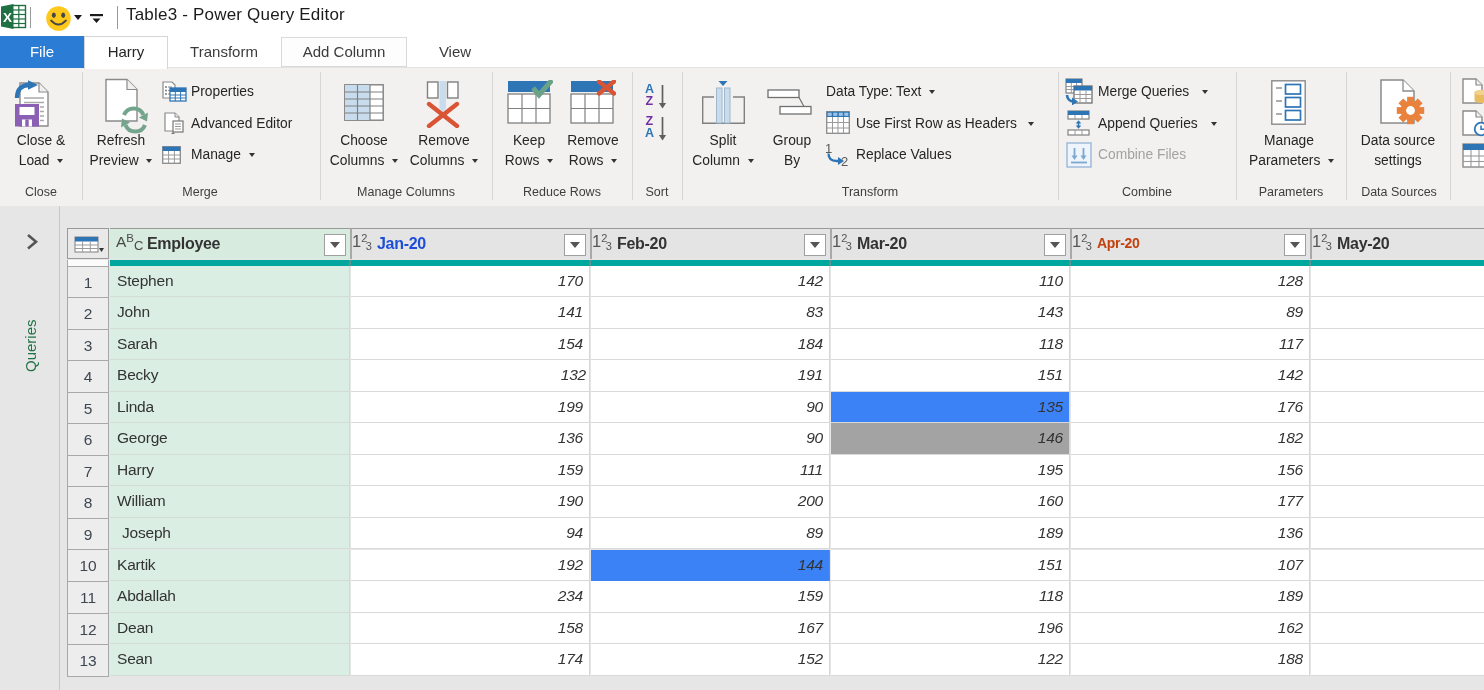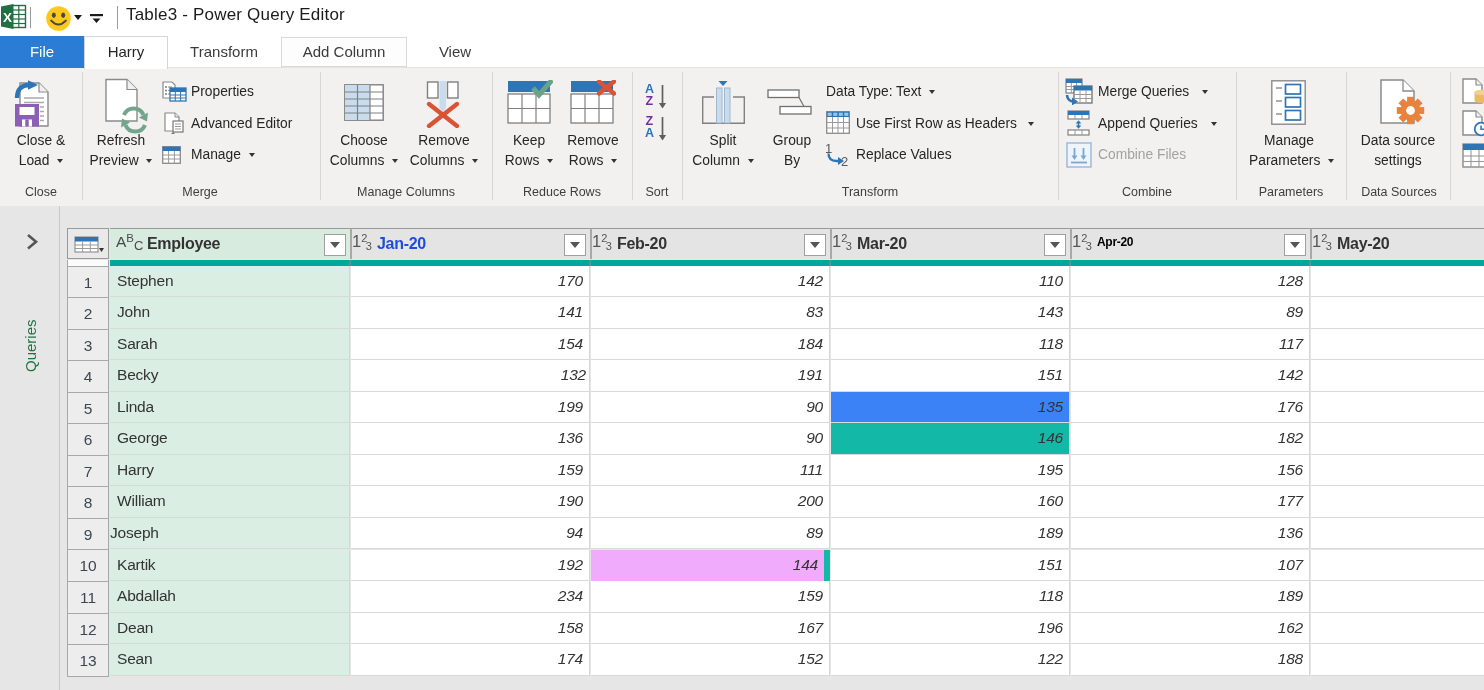--- a/index.html
+++ b/index.html
@@ -395,21 +395,21 @@
     <div class="ddh"></div>
   </div>
 <div class="hcell" style="left:830px;width:240px;border-left:2px solid #a9a9a9"></div>
 <div class="abs" style="left:832px;top:231.5px"><span style="font-size:16.5px;color:#565656">1<span style="font-size:11px;vertical-align:5px">2</span><span style="font-size:11px;vertical-align:-3px;margin-left:-1.5px">3</span></span></div>
 <div class="abs" style="left:857px;top:235px;font-weight:bold;font-size:16px;letter-spacing:-0.3px;color:#333">Mar-20</div>
 <div class="fbtn" style="left:1044px">
     <div class="ddh"></div>
   </div>
 <div class="hcell" style="left:1070px;width:240px;border-left:2px solid #a9a9a9"></div>
 <div class="abs" style="left:1072px;top:231.5px"><span style="font-size:16.5px;color:#565656">1<span style="font-size:11px;vertical-align:5px">2</span><span style="font-size:11px;vertical-align:-3px;margin-left:-1.5px">3</span></span></div>
-<div class="abs" style="left:1097px;top:235px;font-weight:bold;font-size:12px;letter-spacing:-0.3px;color:#000000">Apr-20</div>
+<div class="abs" style="left:1097px;top:235px;font-weight:bold;font-size:14px;letter-spacing:-0.3px;color:#c2410c">Apr-20</div>
 <div class="fbtn" style="left:1284px">
     <div class="ddh"></div>
   </div>
 <div class="hcell" style="left:1310px;width:174px;border-left:2px solid #a9a9a9"></div>
 <div class="abs" style="left:1312px;top:231.5px"><span style="font-size:16.5px;color:#565656">1<span style="font-size:11px;vertical-align:5px">2</span><span style="font-size:11px;vertical-align:-3px;margin-left:-1.5px">3</span></span></div>
 <div class="abs" style="left:1337px;top:235px;font-weight:bold;font-size:16px;letter-spacing:-0.3px;color:#333">May-20</div>
 <div class="abs" style="left:110px;top:259.5px;width:1374px;height:6px;background:#00a79e"></div>
 <div class="abs" style="left:348.5px;top:259.5px;width:2px;height:6px;background:#5f918c"></div>
 <div class="abs" style="left:588.5px;top:259.5px;width:2px;height:6px;background:#5f918c"></div>
 <div class="abs" style="left:828.5px;top:259.5px;width:2px;height:6px;background:#5f918c"></div>
@@ -485,21 +485,21 @@
     <span class="num" style="display:block;font-style:italic">176</span>
   </div>
 <div class="cell" style="left:1311px;top:391.7px;width:173px;height:31.6px;line-height:30.6px;background:#fff;border-bottom:1px solid #d9d9d9"></div>
 <div class="cell" style="left:110px;top:423.2px;width:240px;height:31.6px;line-height:30.6px;background:#daeee3;border-bottom:1px solid #d2ddd6;border-right:1px solid #d6d6d6;padding-left:7px">George</div>
 <div class="cell" style="left:351px;top:423.2px;width:239px;height:31.6px;line-height:30.6px;background:#fff;border-bottom:1px solid #d9d9d9;border-right:1px solid #d6d6d6;padding-right:6px">
     <span class="num" style="display:block;font-style:italic">136</span>
   </div>
 <div class="cell" style="left:591px;top:423.2px;width:239px;height:31.6px;line-height:30.6px;background:#fff;border-bottom:1px solid #d9d9d9;border-right:1px solid #d6d6d6;padding-right:6px">
     <span class="num" style="display:block;font-style:italic">90</span>
   </div>
-<div class="cell" style="left:831px;top:423.2px;width:239px;height:31.6px;line-height:30.6px;background:#14b8a6;border-bottom:1px solid #d9d9d9;border-right:1px solid #d6d6d6;padding-right:6px">
+<div class="cell" style="left:831px;top:423.2px;width:239px;height:31.6px;line-height:30.6px;background:#a3a3a3;border-bottom:1px solid #d9d9d9;border-right:1px solid #d6d6d6;padding-right:6px">
     <span class="num" style="display:block;font-style:italic">146</span>
   </div>
 <div class="cell" style="left:1071px;top:423.2px;width:239px;height:31.6px;line-height:30.6px;background:#fff;border-bottom:1px solid #d9d9d9;border-right:1px solid #d6d6d6;padding-right:6px">
     <span class="num" style="display:block;font-style:italic">182</span>
   </div>
 <div class="cell" style="left:1311px;top:423.2px;width:173px;height:31.6px;line-height:30.6px;background:#fff;border-bottom:1px solid #d9d9d9"></div>
 <div class="cell" style="left:110px;top:454.8px;width:240px;height:31.6px;line-height:30.6px;background:#daeee3;border-bottom:1px solid #d2ddd6;border-right:1px solid #d6d6d6;padding-left:7px">Harry</div>
 <div class="cell" style="left:351px;top:454.8px;width:239px;height:31.6px;line-height:30.6px;background:#fff;border-bottom:1px solid #d9d9d9;border-right:1px solid #d6d6d6;padding-right:6px">
     <span class="num" style="display:block;font-style:italic">159</span>
   </div>
@@ -520,39 +520,39 @@
 <div class="cell" style="left:591px;top:486.4px;width:239px;height:31.6px;line-height:30.6px;background:#fff;border-bottom:1px solid #d9d9d9;border-right:1px solid #d6d6d6;padding-right:6px">
     <span class="num" style="display:block;font-style:italic">200</span>
   </div>
 <div class="cell" style="left:831px;top:486.4px;width:239px;height:31.6px;line-height:30.6px;background:#fff;border-bottom:1px solid #d9d9d9;border-right:1px solid #d6d6d6;padding-right:6px">
     <span class="num" style="display:block;font-style:italic">160</span>
   </div>
 <div class="cell" style="left:1071px;top:486.4px;width:239px;height:31.6px;line-height:30.6px;background:#fff;border-bottom:1px solid #d9d9d9;border-right:1px solid #d6d6d6;padding-right:6px">
     <span class="num" style="display:block;font-style:italic">177</span>
   </div>
 <div class="cell" style="left:1311px;top:486.4px;width:173px;height:31.6px;line-height:30.6px;background:#fff;border-bottom:1px solid #d9d9d9"></div>
-<div class="cell" style="left:110px;top:517.9px;width:240px;height:31.6px;line-height:30.6px;background:#daeee3;border-bottom:1px solid #d2ddd6;border-right:1px solid #d6d6d6;padding-left:0">Joseph</div>
+<div class="cell" style="left:110px;top:517.9px;width:240px;height:31.6px;line-height:30.6px;background:#daeee3;border-bottom:1px solid #d2ddd6;border-right:1px solid #d6d6d6;padding-left:12px">Joseph</div>
 <div class="cell" style="left:351px;top:517.9px;width:239px;height:31.6px;line-height:30.6px;background:#fff;border-bottom:1px solid #d9d9d9;border-right:1px solid #d6d6d6;padding-right:6px">
     <span class="num" style="display:block;font-style:italic">94</span>
   </div>
 <div class="cell" style="left:591px;top:517.9px;width:239px;height:31.6px;line-height:30.6px;background:#fff;border-bottom:1px solid #d9d9d9;border-right:1px solid #d6d6d6;padding-right:6px">
     <span class="num" style="display:block;font-style:italic">89</span>
   </div>
 <div class="cell" style="left:831px;top:517.9px;width:239px;height:31.6px;line-height:30.6px;background:#fff;border-bottom:1px solid #d9d9d9;border-right:1px solid #d6d6d6;padding-right:6px">
     <span class="num" style="display:block;font-style:italic">189</span>
   </div>
 <div class="cell" style="left:1071px;top:517.9px;width:239px;height:31.6px;line-height:30.6px;background:#fff;border-bottom:1px solid #d9d9d9;border-right:1px solid #d6d6d6;padding-right:6px">
     <span class="num" style="display:block;font-style:italic">136</span>
   </div>
 <div class="cell" style="left:1311px;top:517.9px;width:173px;height:31.6px;line-height:30.6px;background:#fff;border-bottom:1px solid #d9d9d9"></div>
 <div class="cell" style="left:110px;top:549.5px;width:240px;height:31.6px;line-height:30.6px;background:#daeee3;border-bottom:1px solid #d2ddd6;border-right:1px solid #d6d6d6;padding-left:7px">Kartik</div>
 <div class="cell" style="left:351px;top:549.5px;width:239px;height:31.6px;line-height:30.6px;background:#fff;border-bottom:1px solid #d9d9d9;border-right:1px solid #d6d6d6;padding-right:6px">
     <span class="num" style="display:block;font-style:italic">192</span>
   </div>
-<div class="cell" style="left:591px;top:549.5px;width:239px;height:40px;line-height:30.6px;background:#f0abfc;border-bottom:1px solid #d9d9d9;border-right:6px solid #14b8a6;padding-right:6px">
+<div class="cell" style="left:591px;top:549.5px;width:239px;height:40px;line-height:30.6px;background:#3b82f6;border-bottom:1px solid #d9d9d9;border-right:1px solid #14b8a6;padding-right:6px">
     <span class="num" style="display:block;font-style:italic">144</span>
   </div>
 <div class="cell" style="left:831px;top:549.5px;width:239px;height:31.6px;line-height:30.6px;background:#fff;border-bottom:1px solid #d9d9d9;border-right:1px solid #d6d6d6;padding-right:6px">
     <span class="num" style="display:block;font-style:italic">151</span>
   </div>
 <div class="cell" style="left:1071px;top:549.5px;width:239px;height:31.6px;line-height:30.6px;background:#fff;border-bottom:1px solid #d9d9d9;border-right:1px solid #d6d6d6;padding-right:6px">
     <span class="num" style="display:block;font-style:italic">107</span>
   </div>
 <div class="cell" style="left:1311px;top:549.5px;width:173px;height:31.6px;line-height:30.6px;background:#fff;border-bottom:1px solid #d9d9d9"></div>
 <div class="cell" style="left:110px;top:581.0px;width:240px;height:31.6px;line-height:30.6px;background:#daeee3;border-bottom:1px solid #d2ddd6;border-right:1px solid #d6d6d6;padding-left:7px">Abdallah</div>

